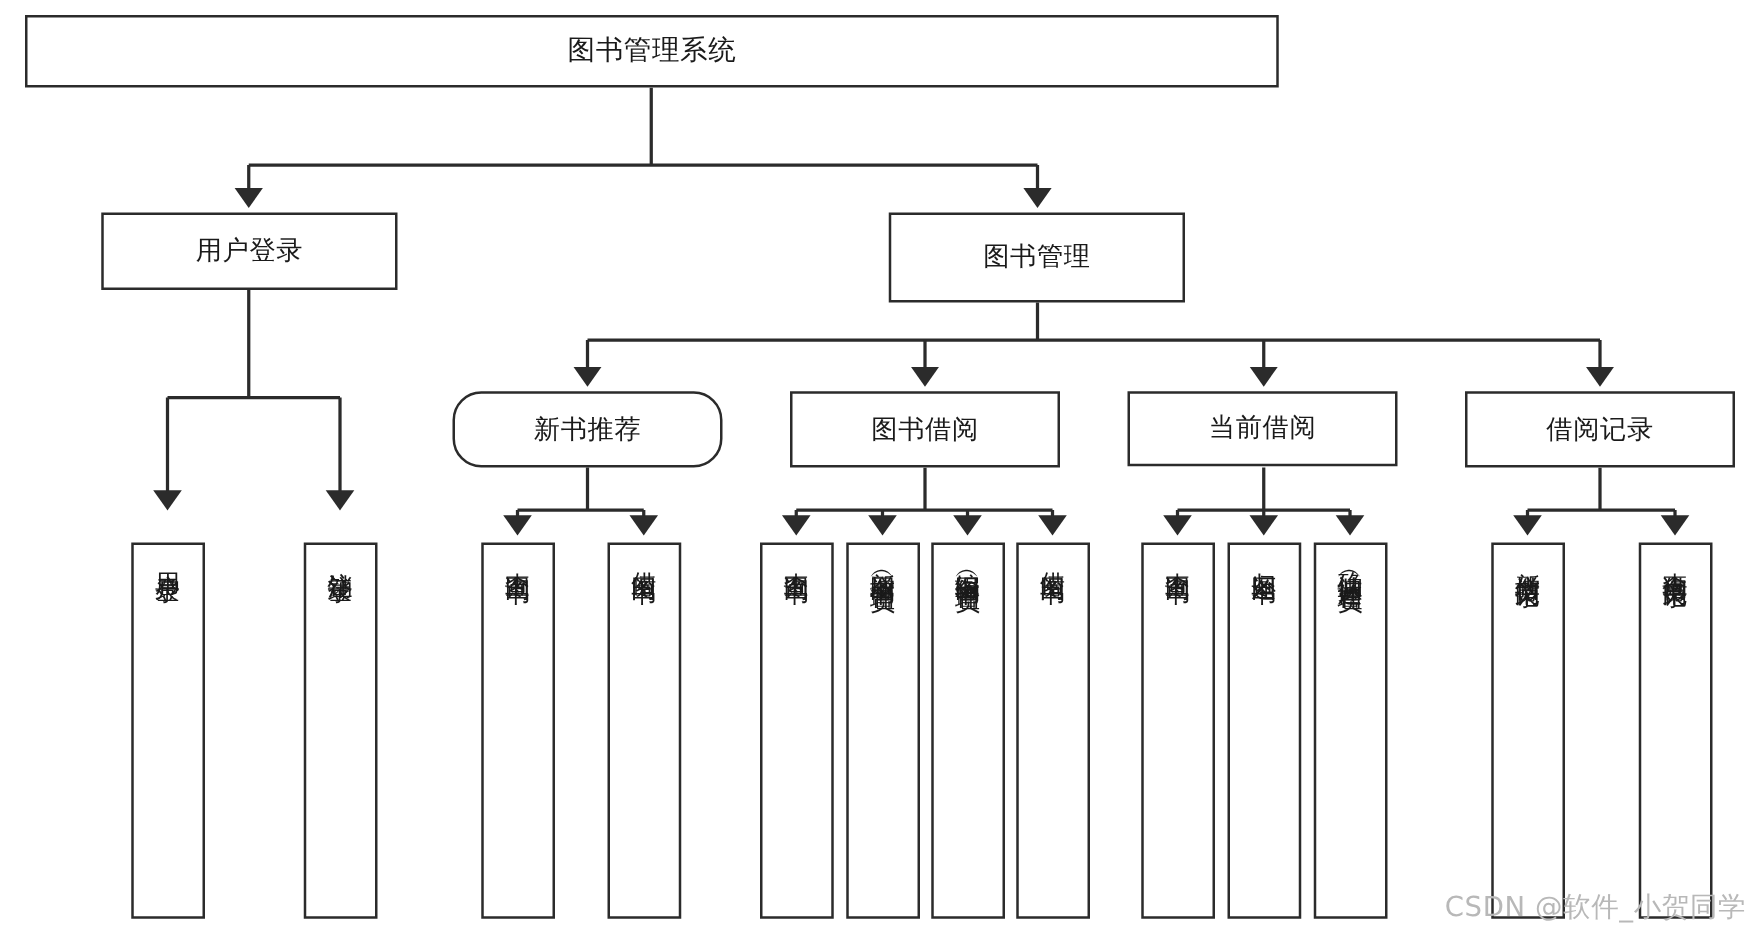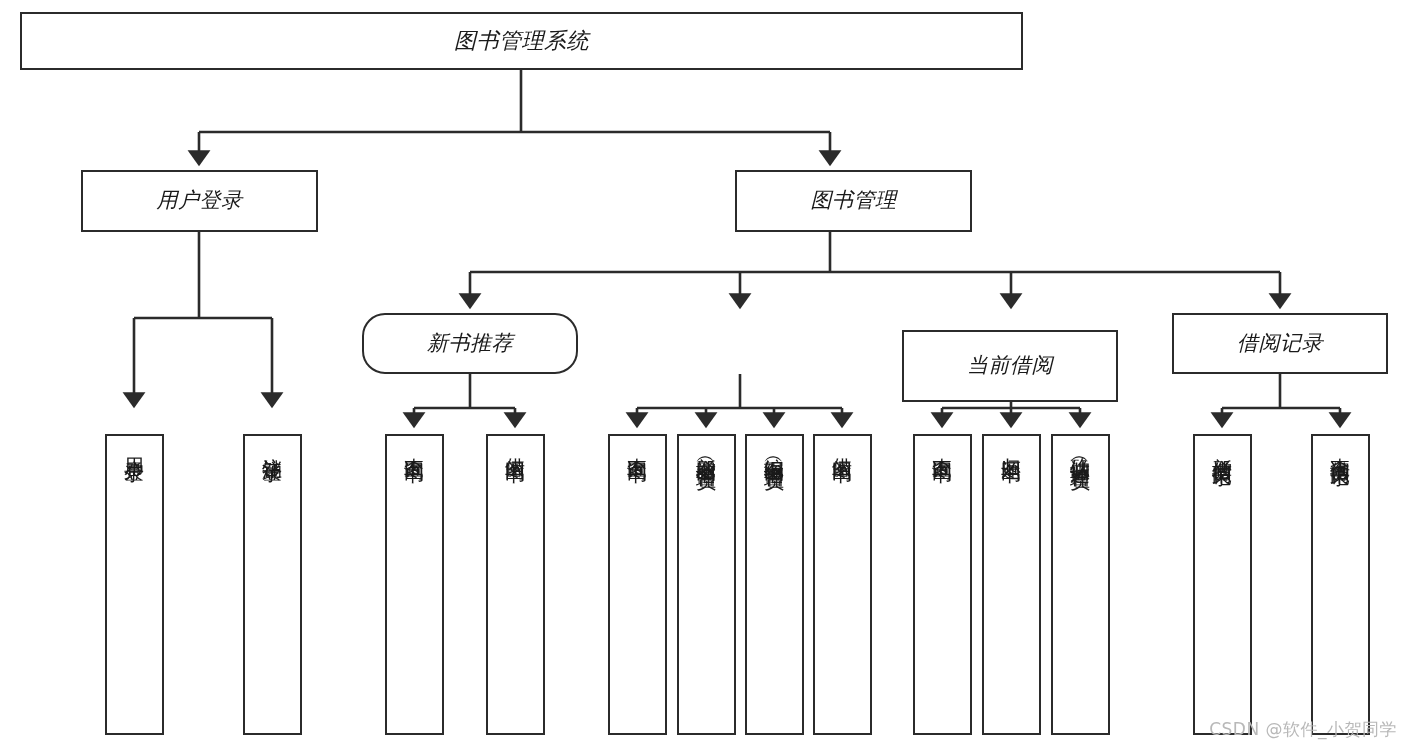--- a/index.html
+++ b/index.html
@@ -23,39 +23,39 @@
     justify-content:center;
     color:#1a1a1a;
   }
   .node .lbl{
     display:block;
     text-align:center;
     line-height:1.12;
     letter-spacing:0.5px;
   }
   
-  .h-node .lbl{font-size:21px;font-style:italic;}
+  .h-node .lbl{font-size:21px;}
   .root .lbl{font-size:22px;}
 
   
   .v-node{padding:6px 0;align-items:flex-start;}
   .v-node .lbl{
     writing-mode:vertical-rl;
     text-orientation:upright;
     font-size:20px;
     letter-spacing:2px;
     line-height:1.0;
     margin:0 auto;
     white-space:nowrap;
   }
 
   .watermark{
     position:absolute;
     right:8px;bottom:6px;
-    font-size:17px;
+    font-size:22px;
     color:#b8b8b8;
     letter-spacing:0.5px;
     white-space:nowrap;
     user-select:none;
   }
 </style>
 </head>
 <body>
 
 <div id="stage">
@@ -111,28 +111,31 @@
     </g>
   </svg>
 
   <div class="node h-node root" style="left:20px;top:12px;width:1003px;height:58px;">
     <span class="lbl">图书管理系统</span>
   </div>
 
   <div class="node h-node" style="left:81px;top:170px;width:237px;height:62px;">
     <span class="lbl">用户登录</span>
   </div>
-  <div class="node h-node" style="left:711px;top:170px;width:237px;height:62px;margin-left:24px;">
+  <div class="node h-node" style="left:711px;top:170px;width:237px;height:72px;">
     <span class="lbl">图书管理</span>
   </div>
 
   <div class="node h-node" style="left:362px;top:313px;width:216px;height:61px;border-radius:23px;">
     <span class="lbl">新书推荐</span>
   </div>
-  <div class="node h-node" style="left:902px;top:330px;width:216px;height:72px;">
+  <div class="node h-node" style="left:632px;top:313px;width:216px;height:61px;">
+    <span class="lbl">图书借阅</span>
+  </div>
+  <div class="node h-node" style="left:902px;top:313px;width:216px;height:60px;">
     <span class="lbl">当前借阅</span>
   </div>
   <div class="node h-node" style="left:1172px;top:313px;width:216px;height:61px;justify-content:center;">
     <span class="lbl">借阅记录</span>
   </div>
 
   <div class="node v-node" style="left:105px;top:434px;width:59px;height:301px;">
     <span class="lbl">用户登录</span>
   </div>
   <div class="node v-node" style="left:243px;top:434px;width:59px;height:301px;">

